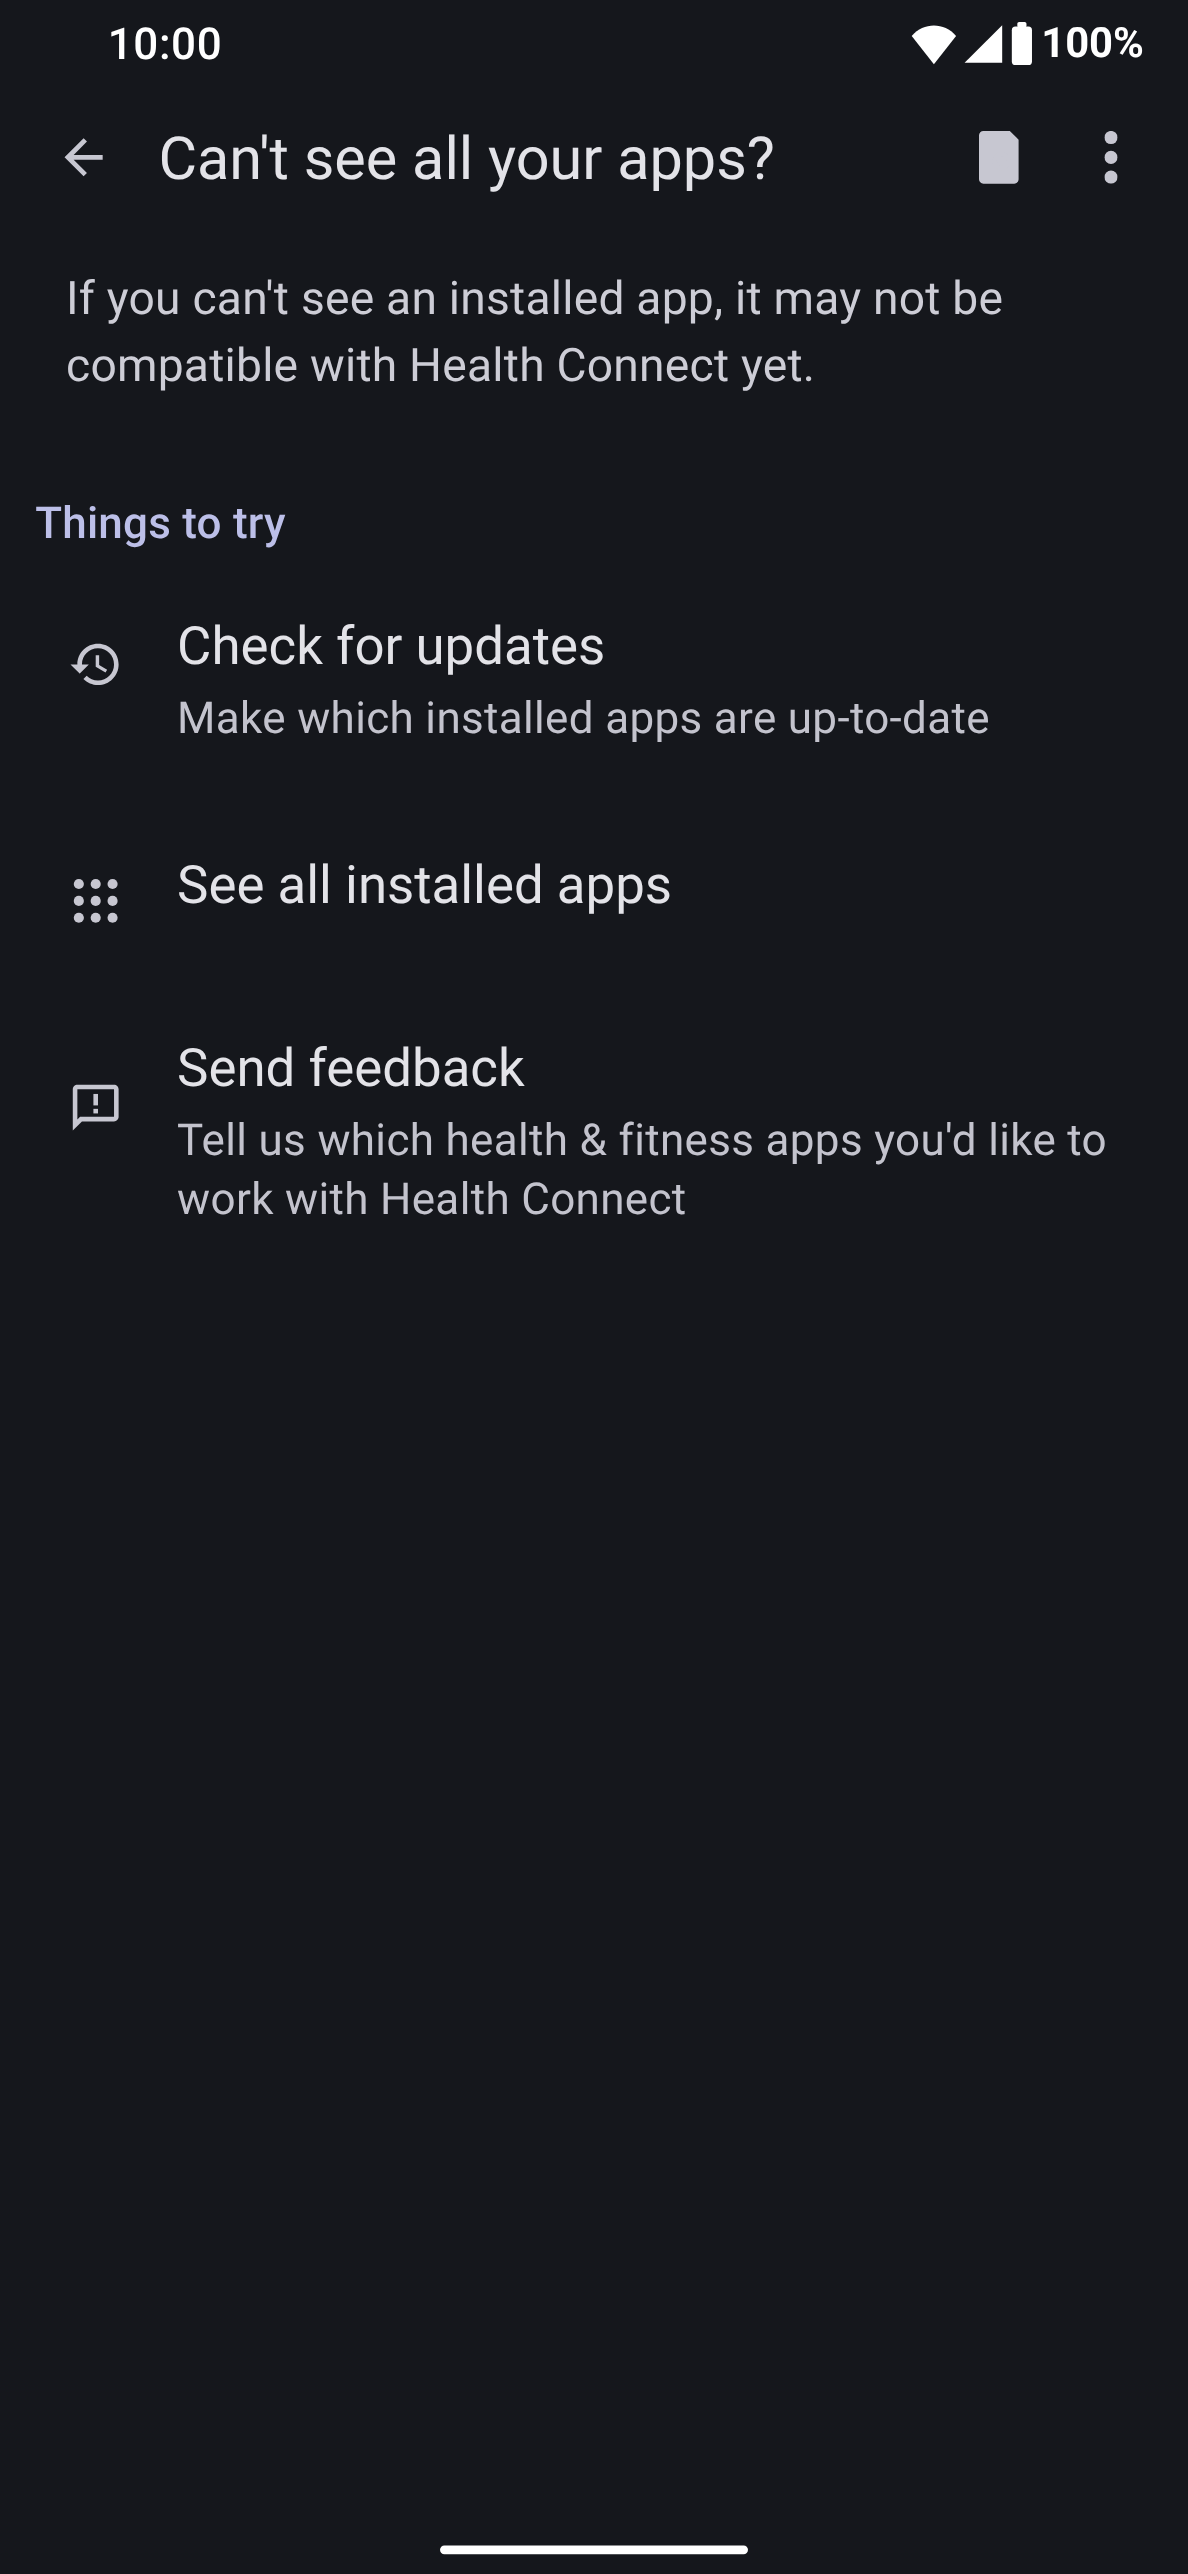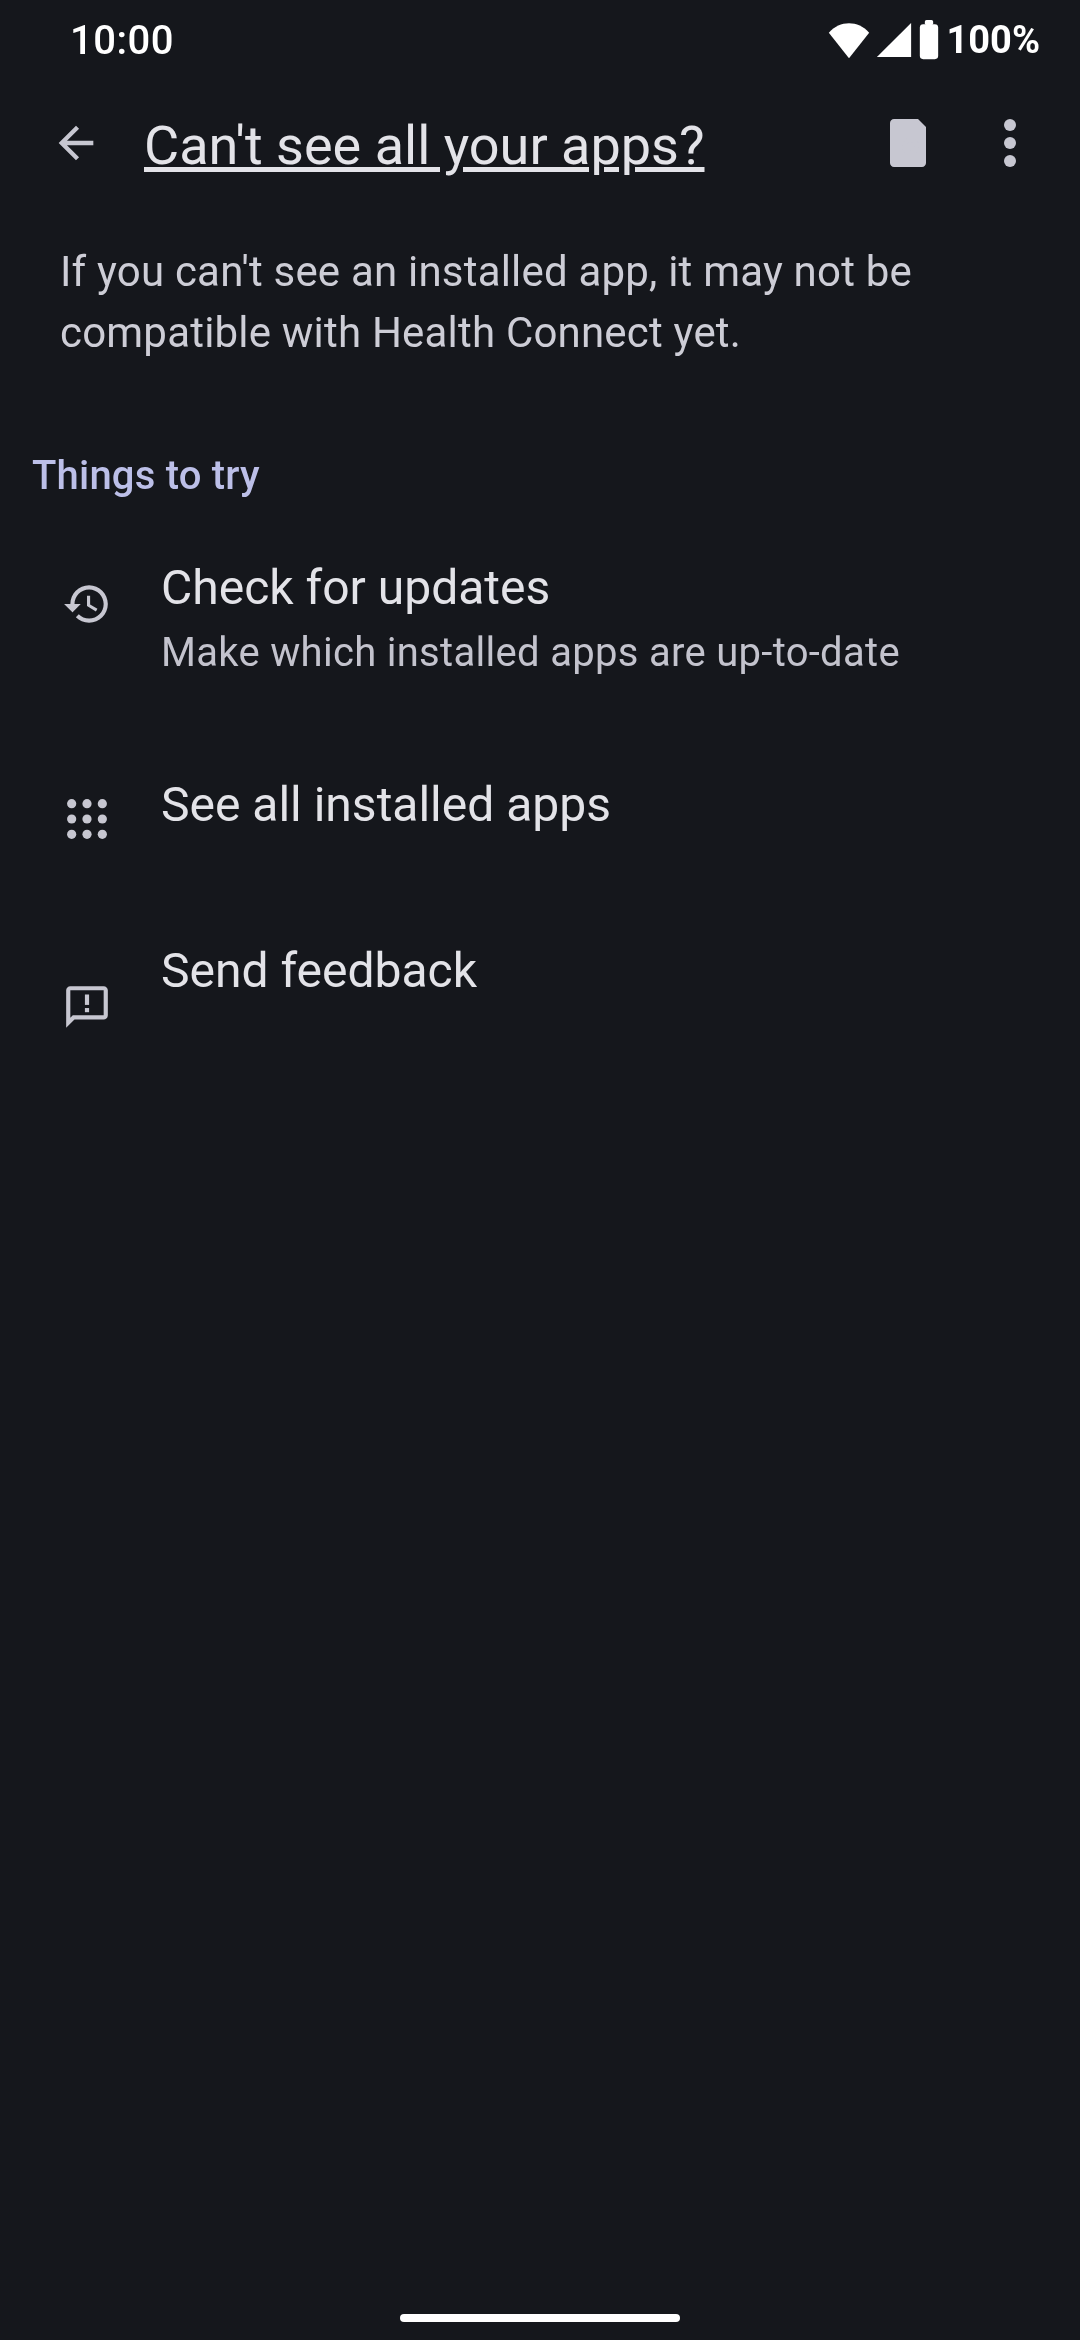--- a/index.html
+++ b/index.html
@@ -20,20 +20,21 @@
     
     .status-bar {
       height: 80px;
       display: flex;
       justify-content: space-between;
       align-items: center;
       padding: 0 40px 0 70px;
       font-size: 40px;
       font-weight: 500;
       color: #ffffff;
+      margin-left: 28px;
     }
     .status-left {
       letter-spacing: 0.5px;
     }
     .status-right {
       display: flex;
       align-items: center;
       gap: 4px;
     }
     .status-right svg {
@@ -45,21 +46,20 @@
       margin-left: 2px;
     }
 
     
     .app-bar {
       display: flex;
       align-items: center;
       height: 130px;
       padding-left: 28px;
       padding-right: 20px;
-      text-decoration: underline;
     }
     .back-button {
       width: 96px;
       height: 96px;
       display: flex;
       align-items: center;
       justify-content: center;
       flex-shrink: 0;
     }
     .app-title {
@@ -249,16 +249,17 @@
     <span>
       <svg width="50" height="50" viewBox="0 0 24 24">
         <path d="M20 2 L4 2 C2.9 2 2 2.9 2 4 L2 22 L6 18 L20 18 C21.1 18 22 17.1 22 16 L22 4 C22 2.9 21.1 2 20 2 Z M20 16 L5.17 16 L4 17.17 L4 4 L20 4 Z" fill="#C7C7D1"></path>
         <rect x="11" y="6" width="2" height="5" fill="#C7C7D1"></rect>
         <rect x="11" y="12.5" width="2" height="2" fill="#C7C7D1"></rect>
       </svg>
     </span>
   </div>
   <div class="list-item-text">
     <div class="list-item-title">Send feedback</div>
+    <div class="list-item-subtitle">Tell us which health &amp; fitness apps you'd like to work with Health Connect</div>
   </div>
 </div>
 
 <div class="nav-bar"></div>
 
 </body></html>

